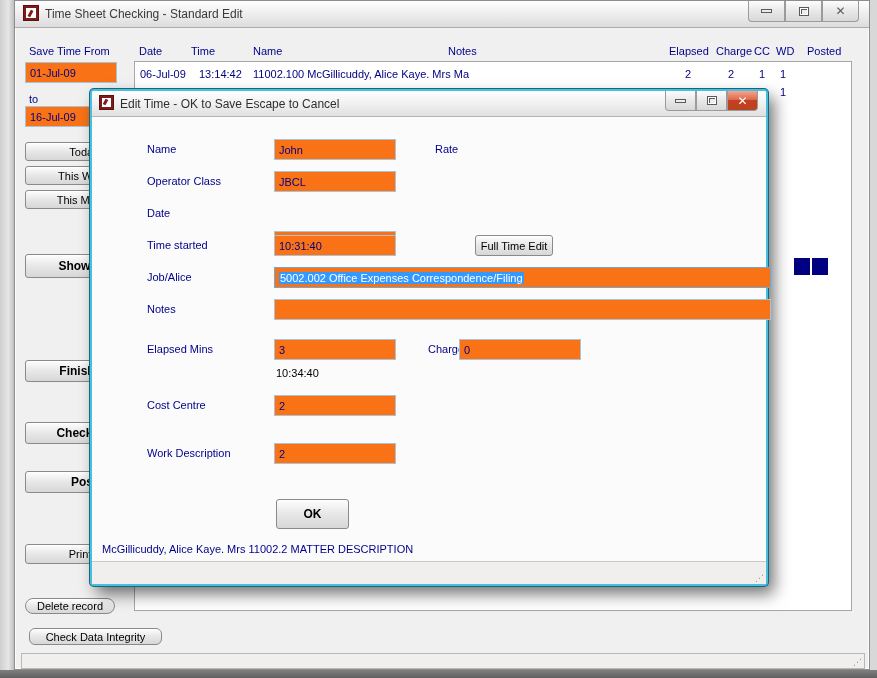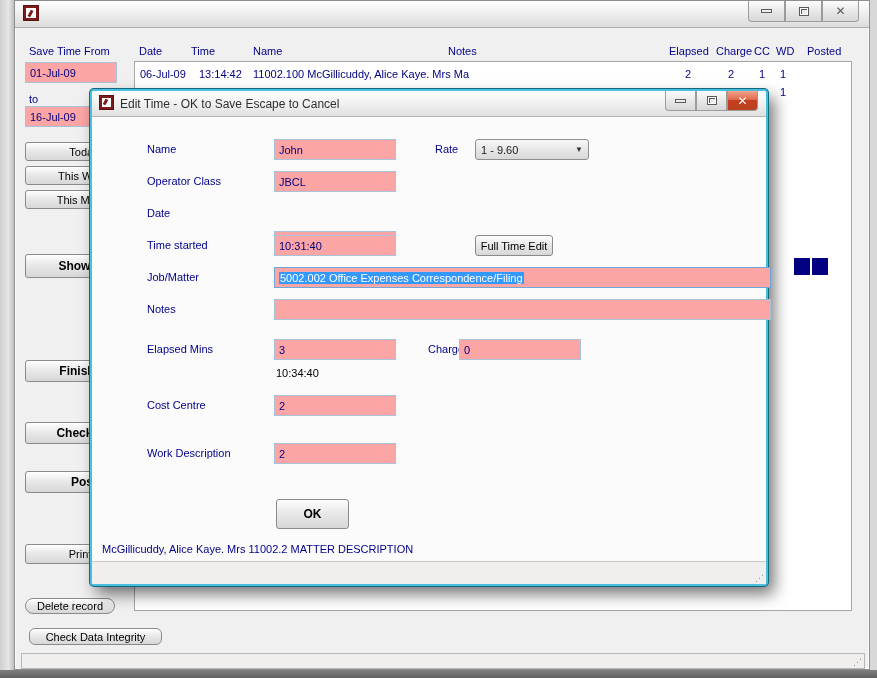--- a/index.html
+++ b/index.html
@@ -30,21 +30,21 @@
     display:flex;align-items:center;justify-content:center;color:#5A5A5A;}
   .win-ctrl.first{border-radius:0 0 0 4px;}
   .win-ctrl.last{border-radius:0 0 4px 0;}
   .glyph-min{width:11px;height:4px;border:1px solid #5A5A5A;box-sizing:border-box;background:#EDEDED;}
   .glyph-max{width:10px;height:9px;border:1px solid #5A5A5A;box-sizing:border-box;background:#EDEDED;
     box-shadow:inset 0 0 0 1px #FFFFFF, inset 2px 2px 0 0 #5A5A5A;}
   .glyph-x{font-size:12px;font-weight:bold;line-height:1;}
   .close-red{background:linear-gradient(#F4A58F,#DE6A4C 45%,#C53F22 50%,#B9431F);color:#FFFFFF;width:45px;}
   
   .lbl{color:#00008B;font-size:11px;white-space:nowrap;}
-  .field{background:#fca5a5;border:1px solid #A9C2D8;box-sizing:border-box;
+  .field{background:#f97316;border:1px solid #A9C2D8;box-sizing:border-box;
     font-family:"Liberation Sans","DejaVu Sans",sans-serif;
     font-size:11px;color:#000080;padding:0 4px;height:21px;}
   input.field{outline:none;}
   .btn{background:linear-gradient(#FEFEFE,#E9E9E9 45%,#D7D7D7);
     border:1px solid #8A8A8A;border-radius:3px;box-sizing:border-box;
     font-size:11px;color:#000000;text-align:center;
     display:flex;align-items:center;justify-content:center;
     box-shadow:inset 0 1px 0 #FFFFFF;white-space:nowrap;}
   .btn.bold{font-weight:bold;font-size:12px;}
   .statusbar{background:#F1EFEE;border:1px solid #B8B8B8;box-sizing:border-box;}
@@ -78,20 +78,21 @@
 <div class="abs left-sliver"></div>
 <div class="abs bottom-strip"></div>
 
 <div class="abs main-window">
 
   <div class="abs titlebar">
     <div class="abs app-icon" style="left:8px;top:4px;">
       <div class="inner"></div>
       <div class="mark"></div>
     </div>
+    <div class="abs title-text">Time Sheet Checking - Standard Edit</div>
     <div class="abs ctrl-group" style="right:10px;">
       <div class="win-ctrl first">
         <span class="glyph-min"></span>
       </div>
       <div class="win-ctrl">
         <span class="glyph-max"></span>
       </div>
       <div class="win-ctrl last">
         <span class="glyph-x">✕</span>
       </div>
@@ -173,36 +174,32 @@
       <div class="win-ctrl dlg-ctrl last close-red">
         <span class="glyph-x">✕</span>
       </div>
     </div>
   </div>
 
   <div class="abs lbl" style="left:55px;top:52px;">Name</div>
   <div class="abs lbl" style="left:55px;top:84px;">Operator Class</div>
   <div class="abs lbl" style="left:55px;top:116px;">Date</div>
   <div class="abs lbl" style="left:55px;top:148px;">Time started</div>
-  <div class="abs lbl" style="left:55px;top:180px;">Job/Matter</div>
+  <div class="abs lbl" style="left:55px;top:180px;">Job/Alice</div>
   <div class="abs lbl" style="left:55px;top:212px;">Notes</div>
   <div class="abs lbl" style="left:55px;top:252px;">Elapsed Mins</div>
   <div class="abs lbl" style="left:55px;top:308px;">Cost Centre</div>
   <div class="abs lbl" style="left:55px;top:356px;">Work Description</div>
 
   <input class="abs field" style="left: 182px; top: 48px; width: 122px;" value="John">
   <input class="abs field" style="left: 182px; top: 80px; width: 122px;" value="JBCL">
   <input class="abs field" style="left: 182px; top: 112px; width: 122px; margin-top: 28px;" value="08-JUL-09">
   <input class="abs field" style="left: 182px; top: 144px; width: 122px;" value="10:31:40">
 
   <div class="abs lbl" style="left:343px;top:52px;">Rate</div>
-  <div class="abs combo" style="left:383px;top:48px;width:114px;height:21px;">
-    <span>1 -   9.60</span>
-    <span class="arrow">▼</span>
-  </div>
 
   <div class="abs btn" style="left:383px;top:144px;width:78px;height:21px;">Full Time Edit</div>
 
   <div class="abs field focus-field" style="left:182px;top:176px;width:497px;display:flex;align-items:center;">
     <span class="selection">5002.002 Office Expenses Correspondence/Filing</span>
   </div>
 
   <input class="abs field" style="left: 182px; top: 208px; width: 497px;" value="">
 
   <input class="abs field" style="left: 182px; top: 248px; width: 122px;" value="3">

